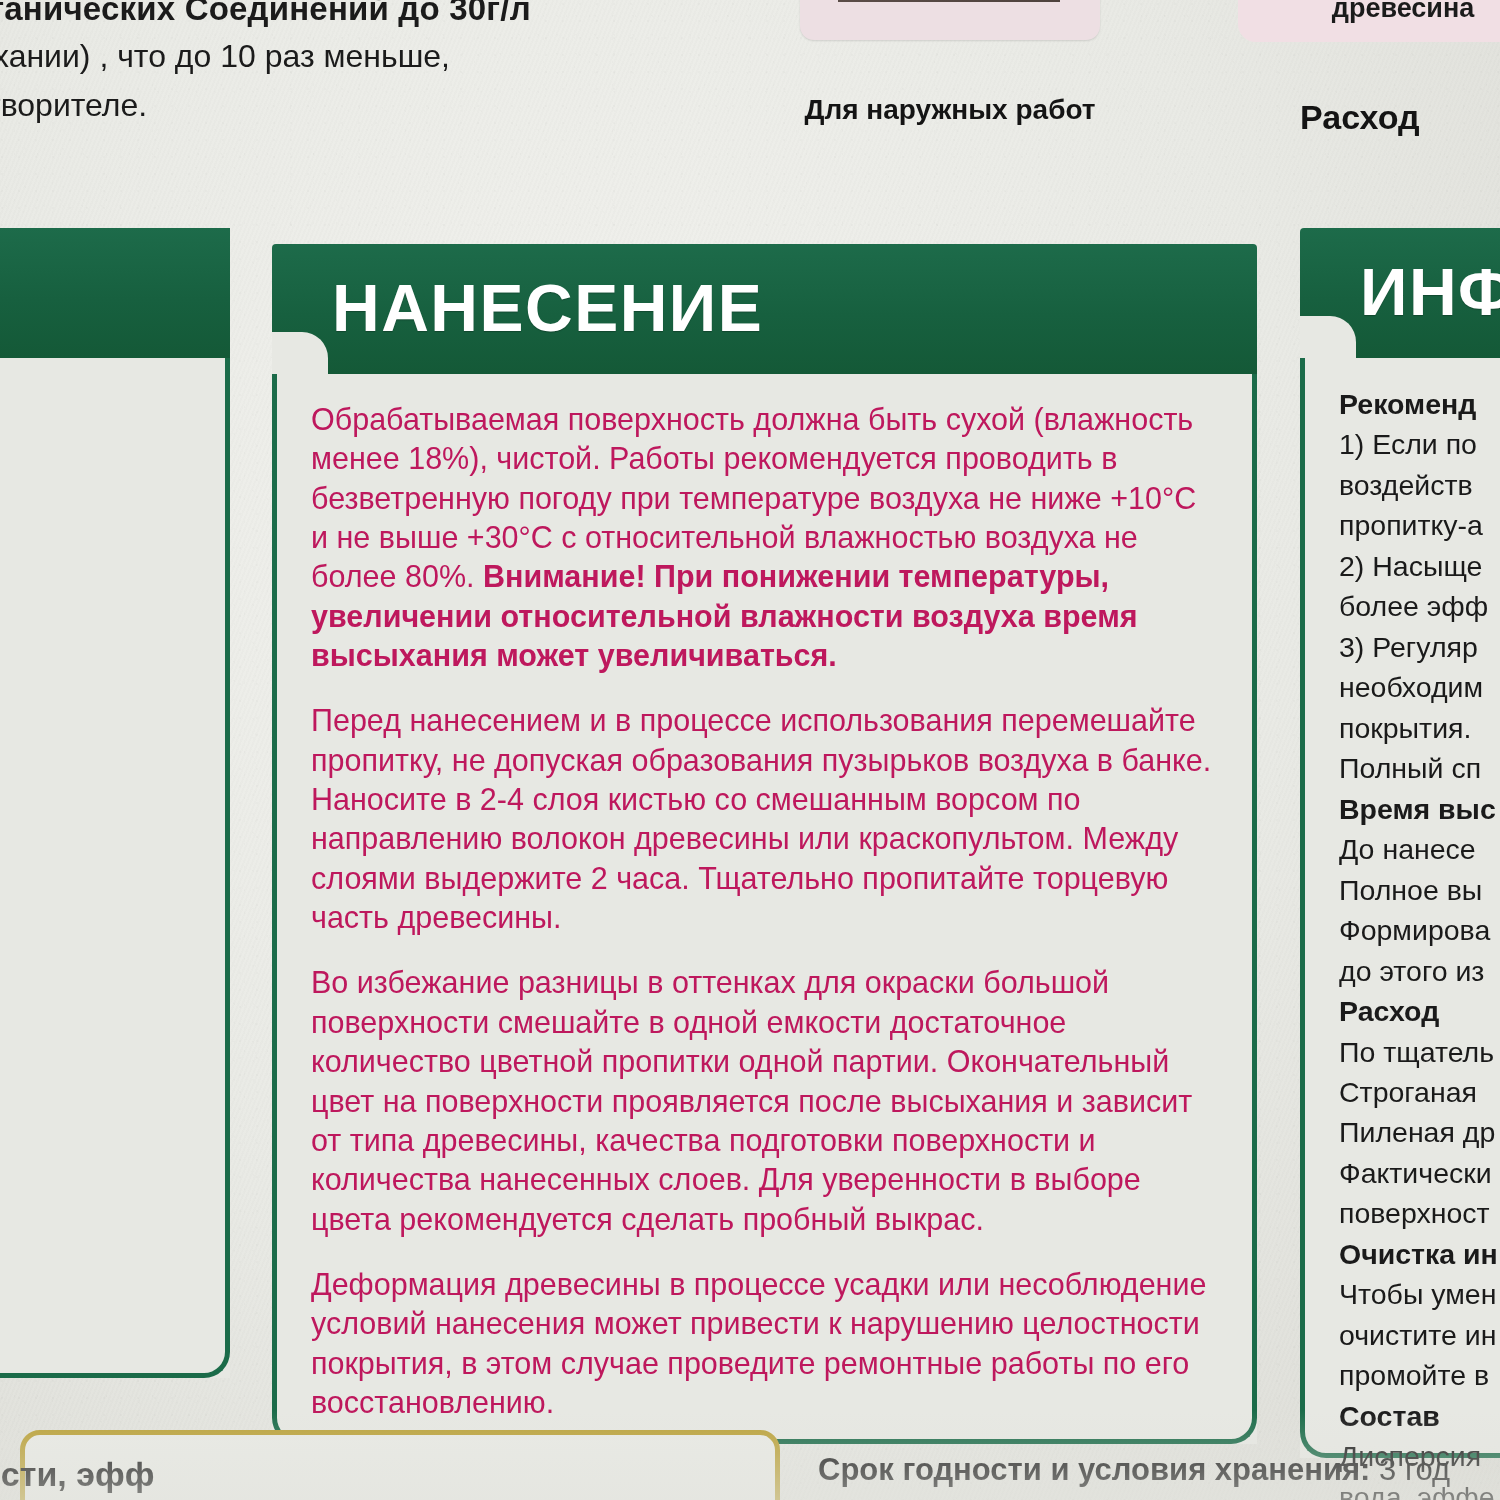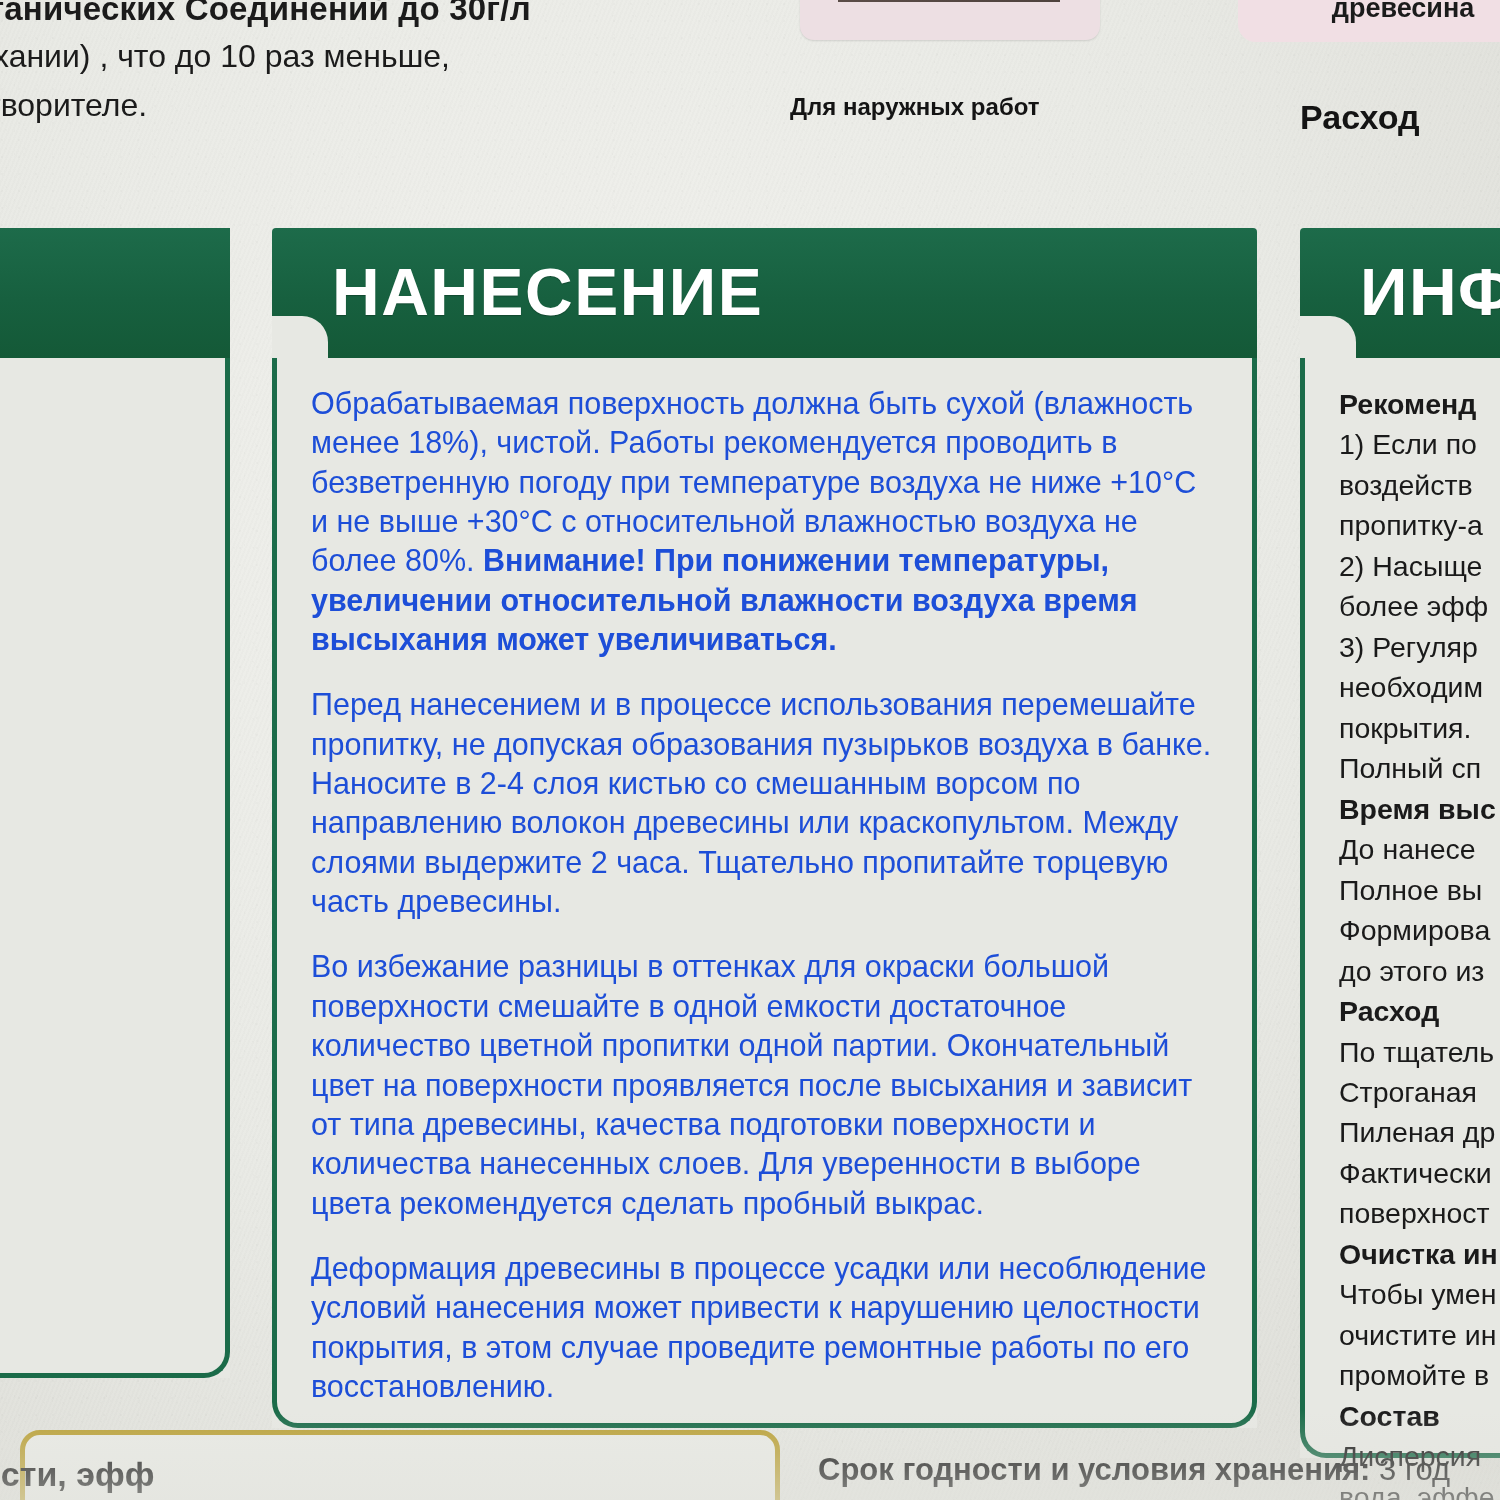--- a/index.html
+++ b/index.html
@@ -105,22 +105,22 @@
     font-size: 27px;
     font-weight: bold;
     color: #1b1b1b;
   }
 
   .cap-outer {
     position: absolute;
     left: 790px;
     top: 92px;
     width: 320px;
-    text-align: left;
-    font-size: 24px;
+    text-align: center;
+    font-size: 28px;
     font-weight: bold;
     line-height: 1.25;
     color: #141414;
   }
   .cap-rashod {
     position: absolute;
     left: 1300px;
     top: 98px;
     width: 260px;
     font-size: 34px;
@@ -163,31 +163,31 @@
   .panel-body {
     border: 5px solid #1b6b49;
     border-top: none;
     border-radius: 0 0 26px 26px;
     padding: 26px 34px 30px 34px;
   }
 
   
   #panel-application {
     left: 272px;
-    top: 228px;
+    top: 244px;
     width: 985px;
   }
   #panel-application .panel-body {
     height: 1070px;
     box-sizing: border-box;
   }
   .para {
     font-size: 30.5px;
     line-height: 1.29;
-    color: #1d4ed8;
+    color: #be185d;
     margin: 0 0 26px 0;
   }
   .para:last-child { margin-bottom: 0; }
   .para b { font-weight: bold; }
 
   
   #panel-left {
     left: -260px;
     top: 228px;
     width: 490px;

